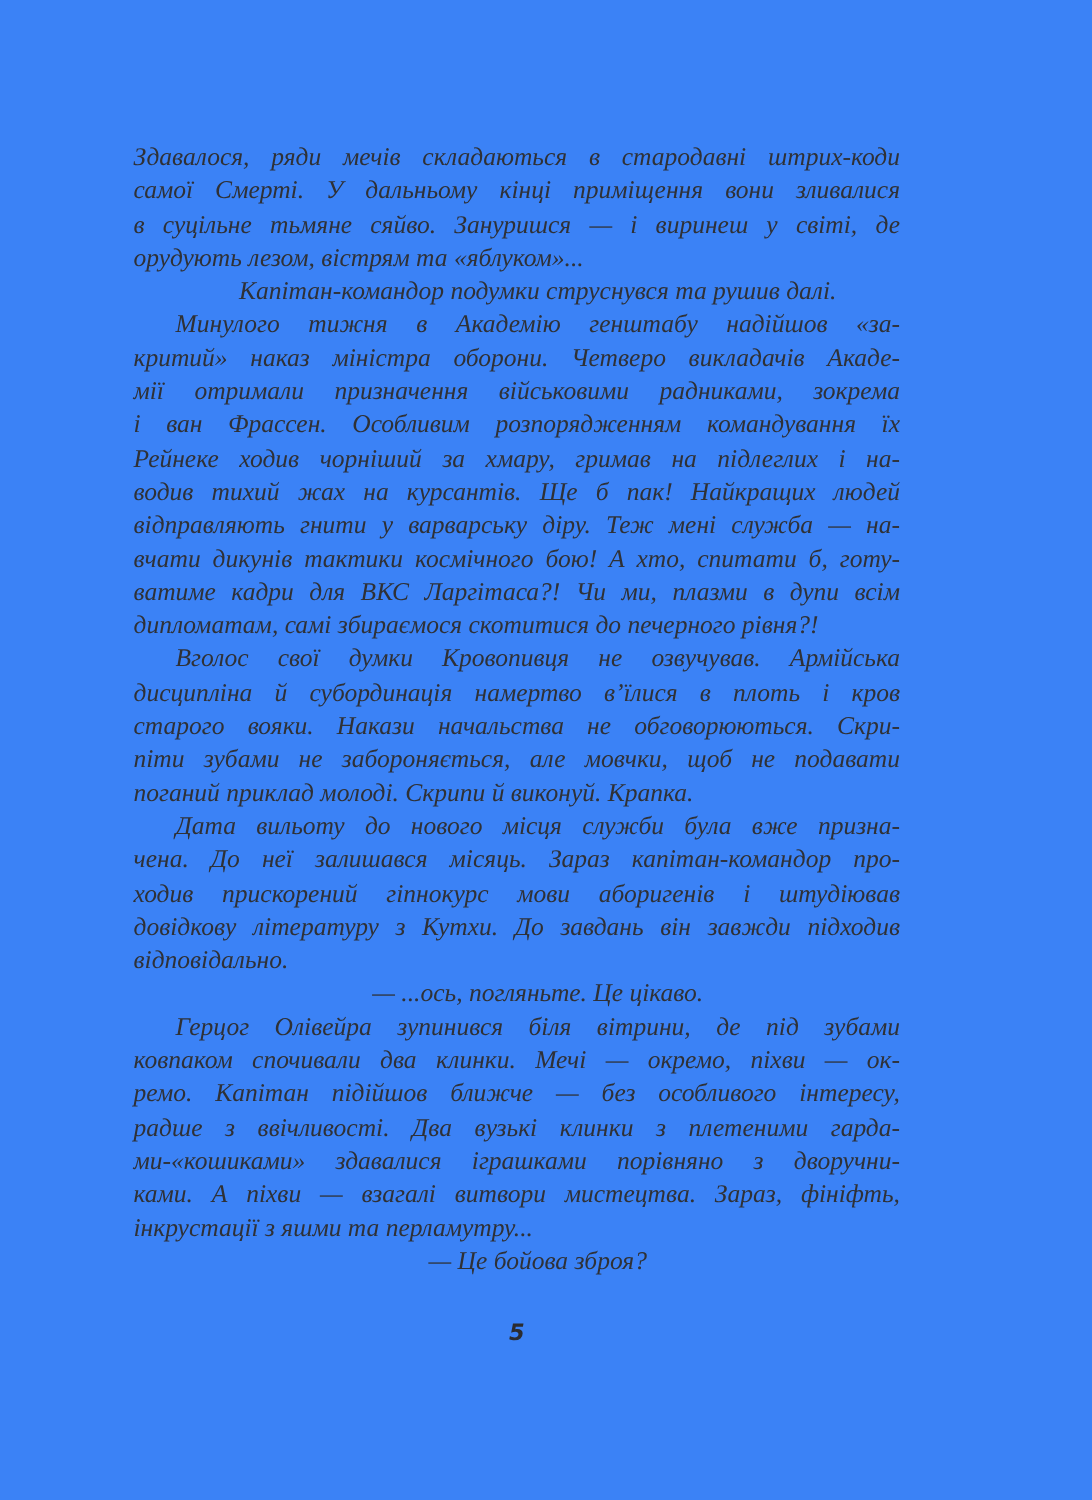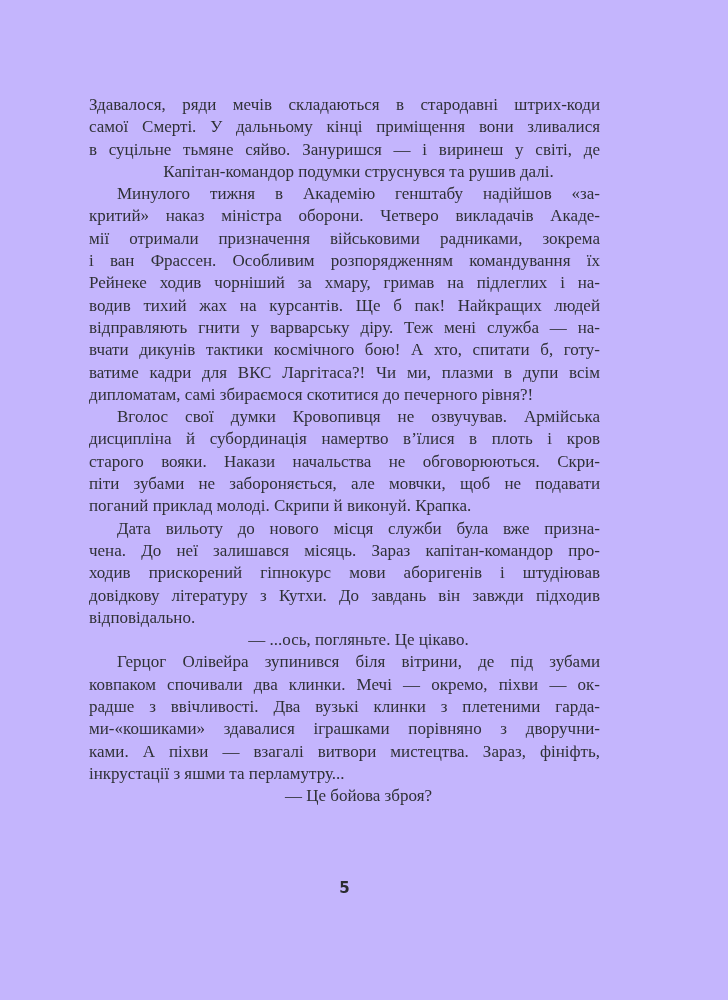--- a/index.html
+++ b/index.html
@@ -4,22 +4,23 @@
 <style>
   html, body {
     margin: 0;
     padding: 0;
     background: #ffffff;
   }
   .page {
     position: relative;
     width: 728px;
     height: 1000px;
-    background: #c4b5fd;
+    background: #3b82f6;
     overflow: hidden;
+    font-style: italic;
   }
   .textblock {
     position: absolute;
     left: 89px;
     top: 94px;
     width: 511px;
     font-family: "Liberation Serif", "DejaVu Serif", serif;
     font-size: 17px;
     line-height: 22.3px;
     color: #2f3136;
@@ -52,20 +53,21 @@
 </head>
 <body>
 
 <div class="page">
   <div class="textblock">
 
     <div class="para">
       <div class="ln j">Здавалося, ряди мечів складаються в стародавні штрих-коди</div>
       <div class="ln j">самої Смерті. У дальньому кінці приміщення вони зливалися</div>
       <div class="ln j">в суцільне тьмяне сяйво. Зануришся — і виринеш у світі, де</div>
+      <div class="ln">орудують лезом, вістрям та «яблуком»...</div>
     </div>
 
     <div class="para">
       <div class="ln ind">Капітан-командор подумки струснувся та рушив далі.</div>
     </div>
 
     <div class="para">
       <div class="ln ind j">Минулого тижня в Академію генштабу надійшов «за-</div>
       <div class="ln j">критий» наказ міністра оборони. Четверо викладачів Акаде-</div>
       <div class="ln j">мії отримали призначення військовими радниками, зокрема</div>
@@ -94,20 +96,21 @@
       <div class="ln">відповідально.</div>
     </div>
 
     <div class="para">
       <div class="ln ind">— ...ось, погляньте. Це цікаво.</div>
     </div>
 
     <div class="para">
       <div class="ln ind j">Герцог Олівейра зупинився біля вітрини, де під зубами</div>
       <div class="ln j">ковпаком спочивали два клинки. Мечі — окремо, піхви — ок-</div>
+      <div class="ln j">ремо. Капітан підійшов ближче — без особливого інтересу,</div>
       <div class="ln j">радше з ввічливості. Два вузькі клинки з плетеними гарда-</div>
       <div class="ln j">ми-«кошиками» здавалися іграшками порівняно з дворучни-</div>
       <div class="ln j">ками. А піхви — взагалі витвори мистецтва. Зараз, фініфть,</div>
       <div class="ln">інкрустації з яшми та перламутру...</div>
     </div>
 
     <div class="para">
       <div class="ln ind">— Це бойова зброя?</div>
     </div>
 

